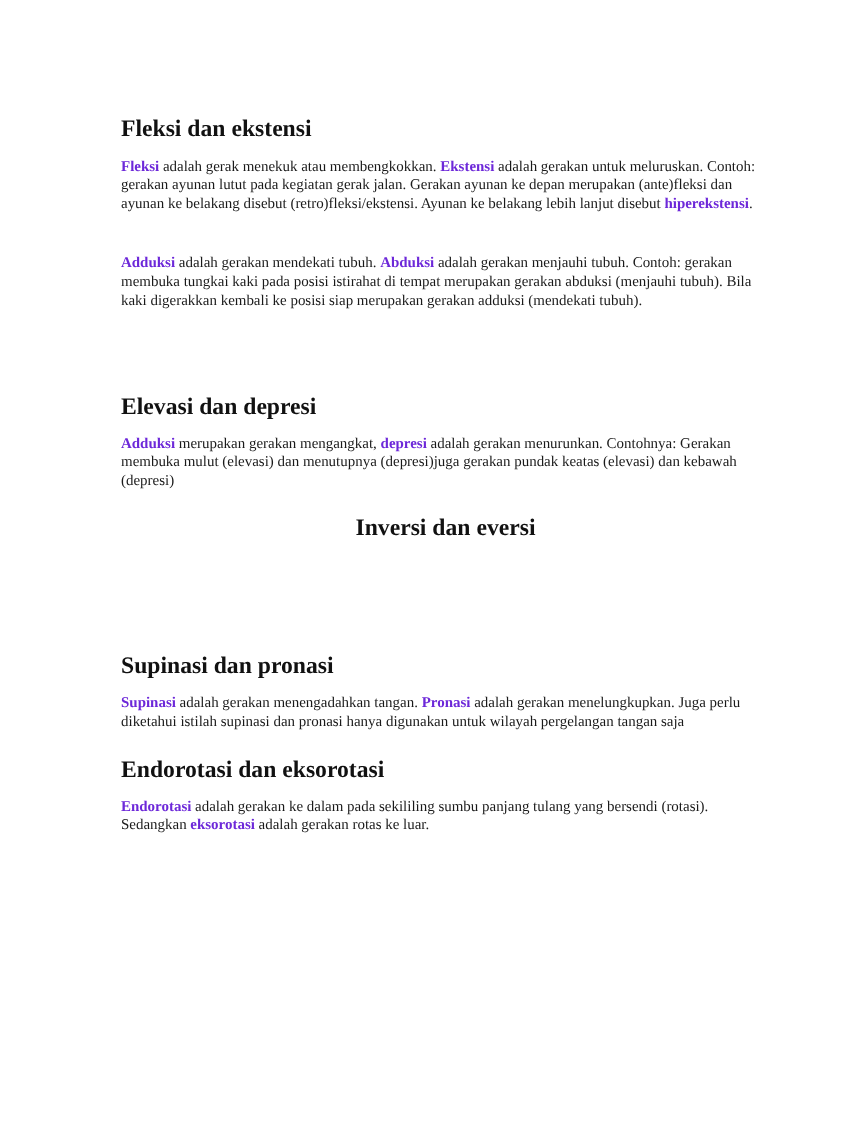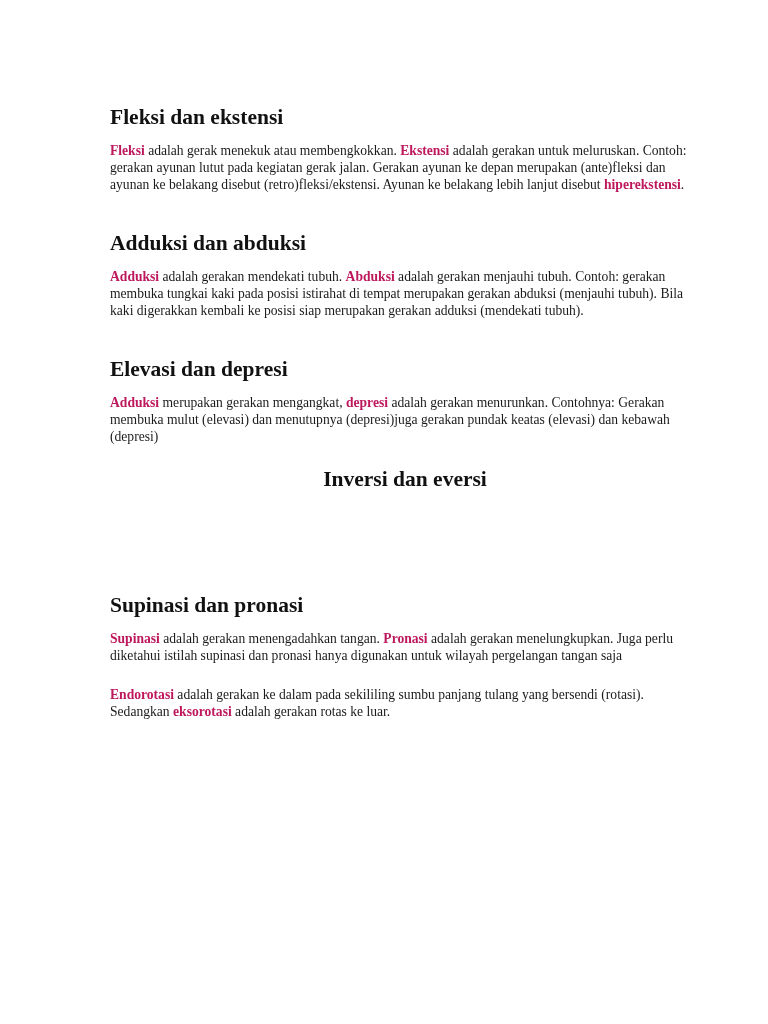--- a/index.html
+++ b/index.html
@@ -38,21 +38,21 @@
       letter-spacing: 0;
     }
     p.sec-body {
       font-size: 13.6px;
       line-height: 17.2px;
       margin: 0 0 16px 0;
       color: #1a1a1a;
     }
     p.sec-body b {
       font-weight: bold;
-      color: #be185d;
+      color: #6d28d9;
     }
     #s1 { position: absolute; top: 0; }
     #s2 { position: absolute; top: 126px; }
     #s3 { position: absolute; top: 252px; }
     #s4 { position: absolute; top: 362px; text-align: center; }
     #s5 { position: absolute; top: 488px; }
     #s6 { position: absolute; top: 582px; }
     .section { width: 590px; }
   </style>
 </head>
@@ -60,36 +60,36 @@
 
 <div class="page">
   <div class="content">
 
     <section class="section" id="s1">
       <h2 class="sec-title">Fleksi dan ekstensi</h2>
       <p class="sec-body"><b>Fleksi</b><span> adalah gerak menekuk atau membengkokkan. </span><b>Ekstensi</b><span> adalah gerakan untuk meluruskan. Contoh: gerakan ayunan lutut pada kegiatan gerak jalan. Gerakan ayunan ke depan merupakan (ante)fleksi dan ayunan ke belakang disebut (retro)fleksi/ekstensi. Ayunan ke belakang lebih lanjut disebut </span><b>hiperekstensi</b><span>.</span></p>
     </section>
 
     <section class="section" id="s2">
-      <h2 class="sec-title">Adduksi dan abduksi</h2>
       <p class="sec-body"><b>Adduksi</b><span> adalah gerakan mendekati tubuh. </span><b>Abduksi</b><span> adalah gerakan menjauhi tubuh. Contoh: gerakan membuka tungkai kaki pada posisi istirahat di tempat merupakan gerakan abduksi (menjauhi tubuh). Bila kaki digerakkan kembali ke posisi siap merupakan gerakan adduksi (mendekati tubuh).</span></p>
     </section>
 
     <section class="section" id="s3">
       <h2 class="sec-title">Elevasi dan depresi</h2>
       <p class="sec-body"><b>Adduksi</b><span> merupakan gerakan mengangkat, </span><b>depresi</b><span> adalah gerakan menurunkan. Contohnya: Gerakan membuka mulut (elevasi) dan menutupnya (depresi)juga gerakan pundak keatas (elevasi) dan kebawah (depresi)</span></p>
     </section>
 
     <section class="section" id="s4">
       <h2 class="sec-title">Inversi dan eversi</h2>
     </section>
 
     <section class="section" id="s5">
       <h2 class="sec-title">Supinasi dan pronasi</h2>
       <p class="sec-body"><b>Supinasi</b><span> adalah gerakan menengadahkan tangan. </span><b>Pronasi</b><span> adalah gerakan menelungkupkan. Juga perlu diketahui istilah supinasi dan pronasi hanya digunakan untuk wilayah pergelangan tangan saja</span></p>
     </section>
 
     <section class="section" id="s6">
+      <h2 class="sec-title">Endorotasi dan eksorotasi</h2>
       <p class="sec-body"><b>Endorotasi</b><span> adalah gerakan ke dalam pada sekililing sumbu panjang tulang yang bersendi (rotasi). Sedangkan </span><b>eksorotasi</b><span> adalah gerakan rotas ke luar.</span></p>
     </section>
 
   </div>
 </div>
 
 </body></html>

